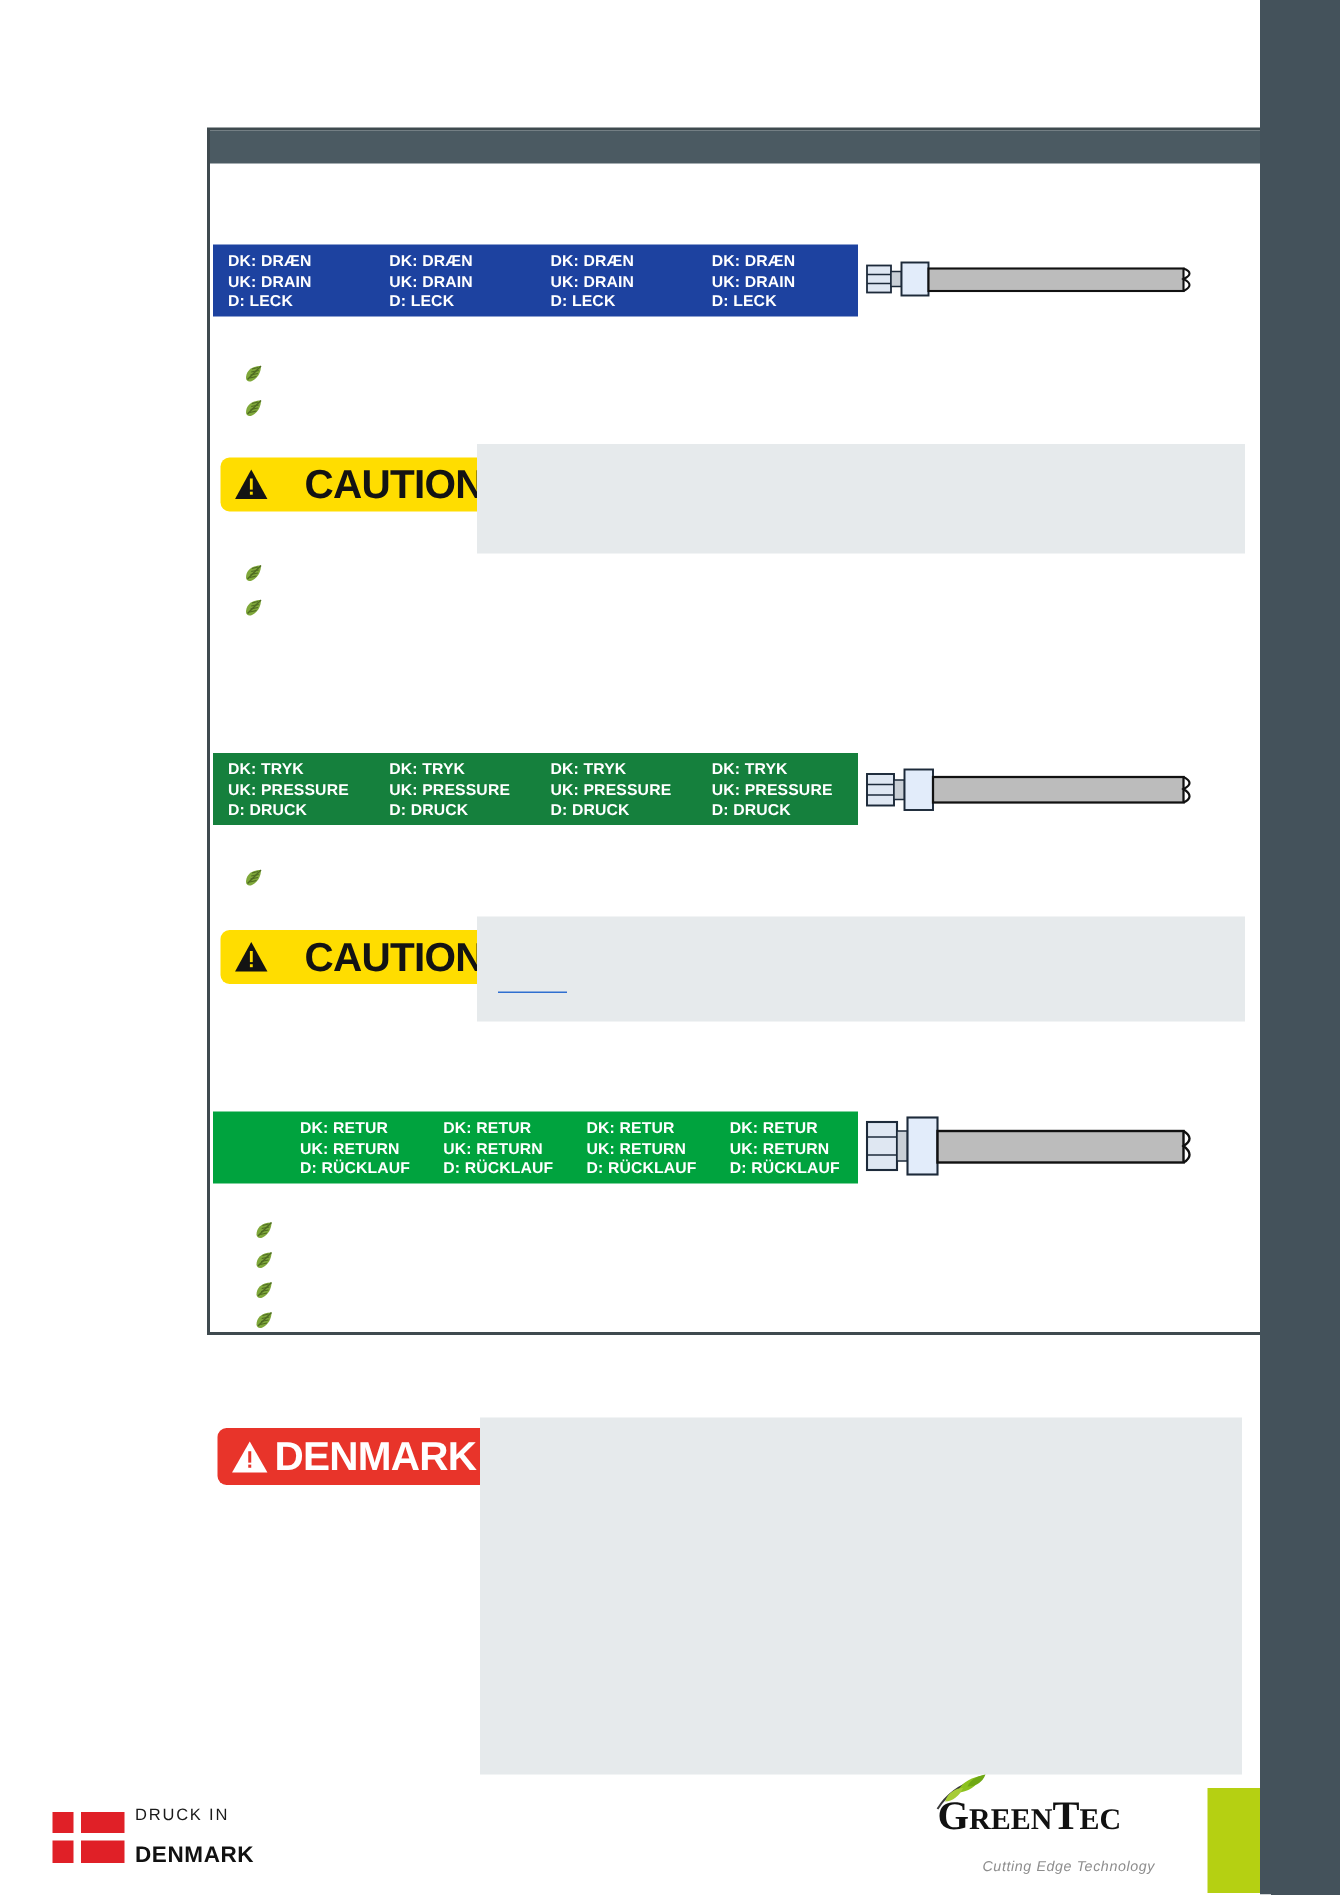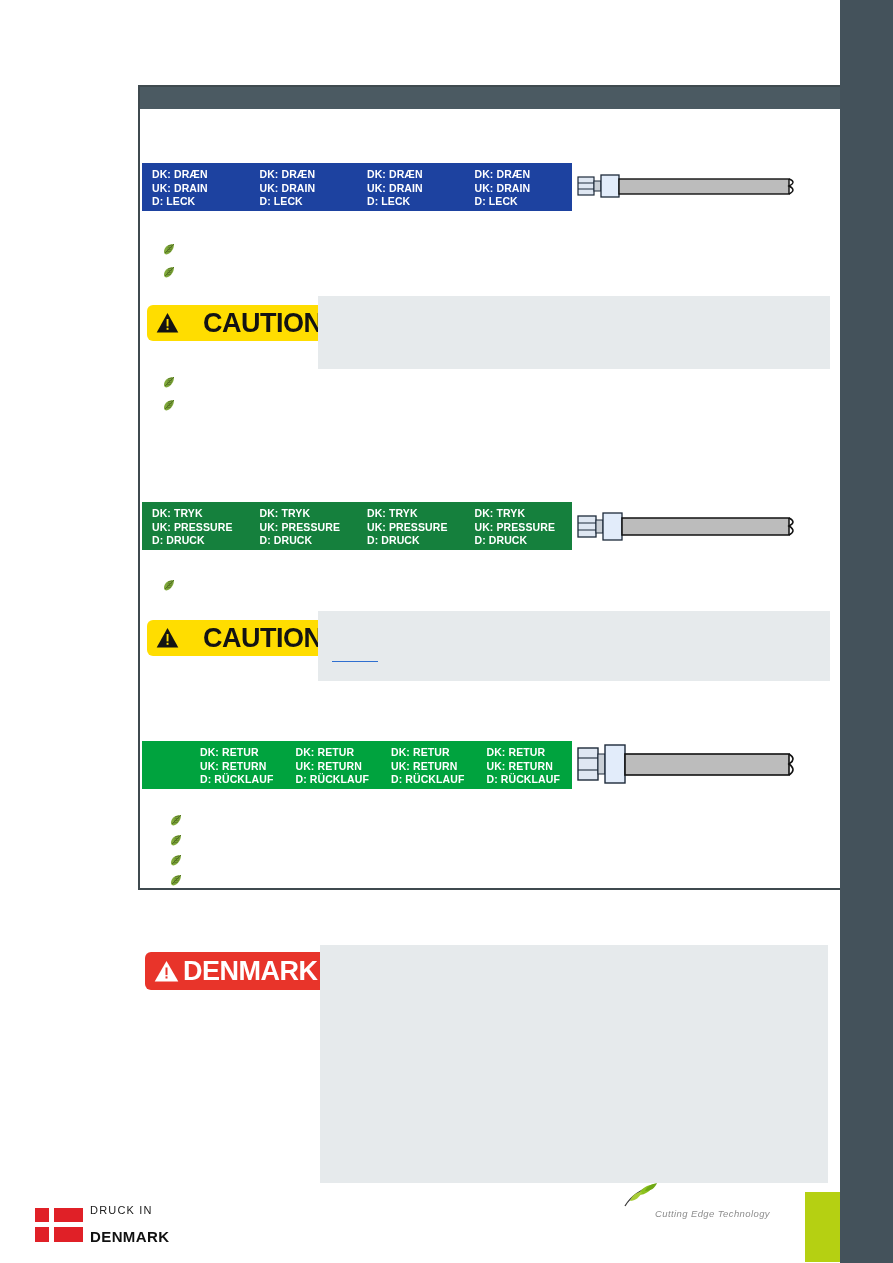--- a/index.html
+++ b/index.html
@@ -378,20 +378,21 @@
     </div>
   </div>
 
   <div class="greentec">
     <svg class="gt-sprig" width="42" height="26" viewBox="0 0 42 26">
       <path d="M4 24 C10 14 20 7 34 3" stroke="#3a3a3a" stroke-width="1.3" fill="none"></path>
       <path d="M17 13 C20 6 27 3 33 2 C31 8 25 13 17 13 Z" fill="#8cc11f"></path>
       <path d="M9 19 C11 13 16 10 21 10 C19 15 14 19 9 19 Z" fill="#a7cc36"></path>
       <path d="M24 9 C26 4 31 2 36 1 C34 6 30 9 24 9 Z" fill="#6fa814"></path>
     </svg>
+    <div class="gt-word"><span>G</span><span class="sm">REEN</span><span>T</span><span class="sm">EC</span></div>
     <div class="gt-tag">Cutting Edge Technology</div>
   </div>
 
   <div class="green-square"></div>
 
 </div>
 
 <div class="right-rail"></div>
 
 </body></html>

